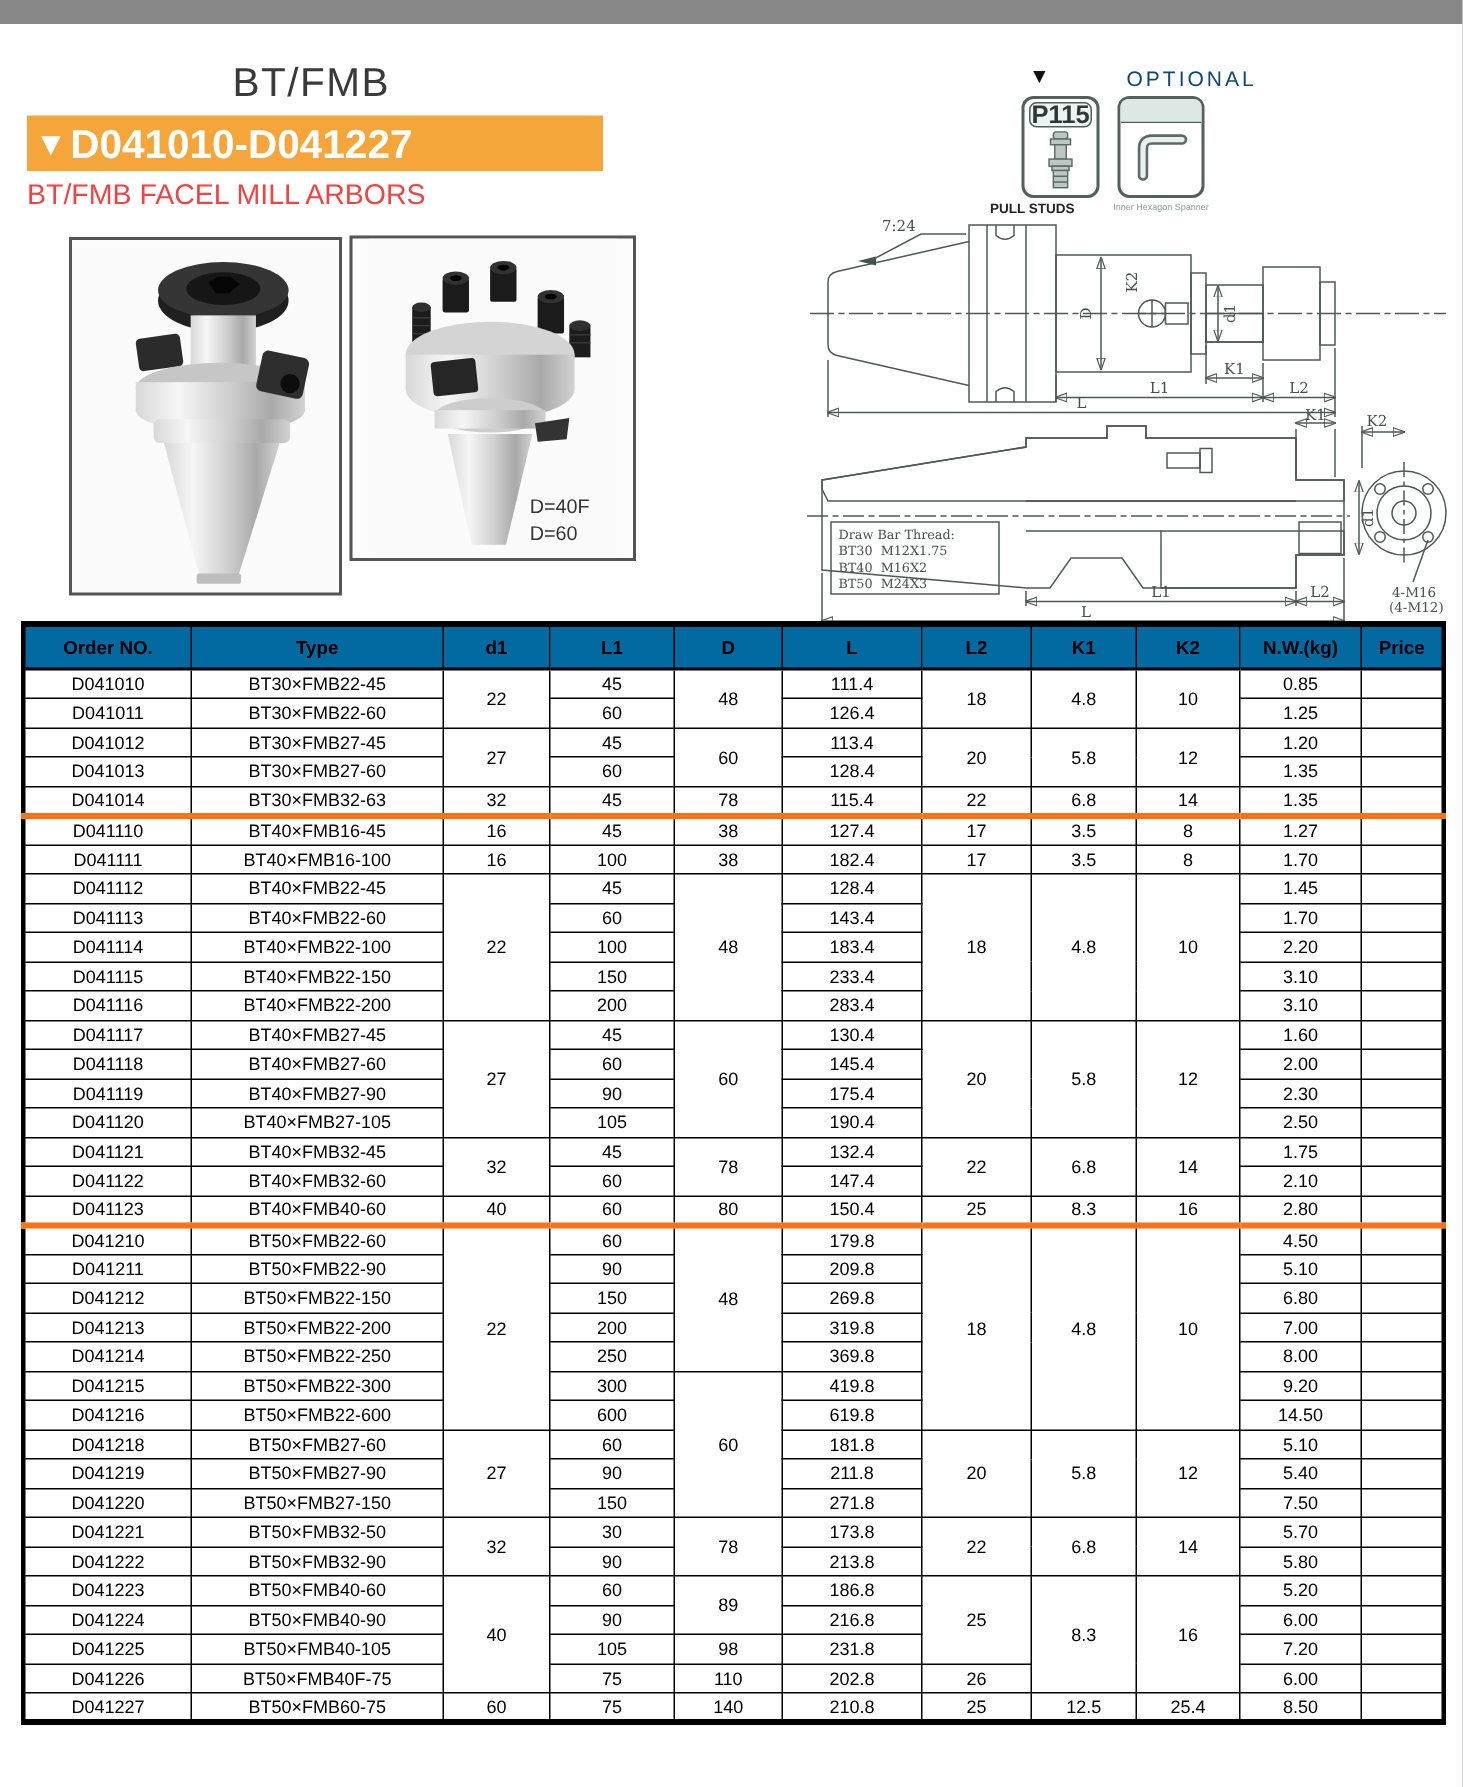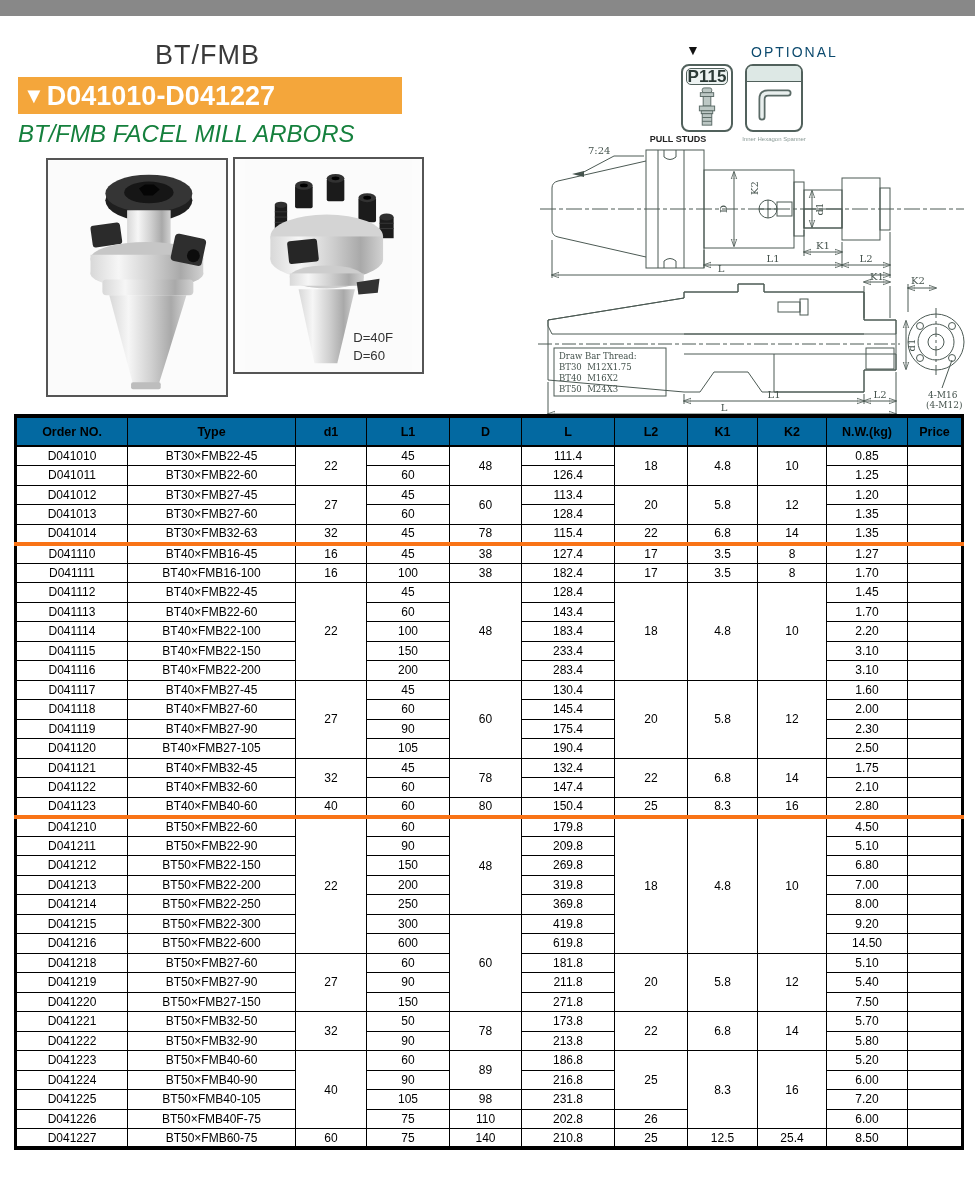--- a/index.html
+++ b/index.html
@@ -6,40 +6,40 @@
   body { background:#888; }
   .page { position:relative; width:975px; height:1191px; background:#fff;
           font-family:"Liberation Sans", sans-serif; overflow:hidden; margin:16px auto; }
   .abs { position:absolute; }
 
   .page-title { left:155px; top:24px; font-size:27px; color:#3a3a3a; letter-spacing:1px; }
   .range-banner { left:18px; top:61px; width:384px; height:37px; background:#F4A63B;
                   color:#fff; font-size:27px; font-weight:bold; line-height:37px; padding-left:5px;
                   white-space:nowrap; }
   .range-banner .arrow { font-size:22px; vertical-align:2px; margin-right:2px; }
-  .subtitle { left:18px; top:104px; font-size:24px; color:#15803d;font-style:italic; }
+  .subtitle { left:18px; top:104px; font-size:19px; color:#ef4444; }
 
   .photo-frame { border:2px solid #555; background:#fcfcfc; }
   .photo1 { left:46px; top:142px; width:182px; height:239px; }
   .photo2 { left:233px; top:141px; width:191px; height:217px; }
   .photo-frame svg { display:block; width:100%; height:100%; }
 
   .opt-arrow { left:686px; top:26px; font-size:14px; color:#111; }
   .optional-label { left:751px; top:28px; font-size:14px; letter-spacing:2px; color:#0c4a6e; }
   .tool-card { border:2px solid #51615c; border-radius:8px; background:#fff; }
   .card-pullstud { left:681px; top:48px; width:52px; height:68px; }
   .card-spanner  { left:745px; top:48px; width:58px; height:68px; }
   .p115-box { margin:2px 3px 1px 3px; border:1.5px solid #51615c; border-radius:5px;
               background:#edf3f2; text-align:center; font-size:17px; font-weight:bold;
               color:#2c3a36; height:17px; line-height:15px; }
   .spanner-band { height:16px; background:#dde8e5; border-bottom:1.5px solid #51615c;
                   border-radius:5px 5px 0 0; }
   .card-icon { display:block; margin:1px auto 0 auto; }
-  .pullstuds-label { left:640px; top:118px; width:76px; font-size:9px; font-weight:bold;
-                     color:#222; text-align:center; }
+  .pullstuds-label { left:660px; top:118px; width:76px; font-size:9px; font-weight:bold;
+                     color:#222; text-align:left; }
   .spanner-label { left:739px; top:120px; width:70px; font-size:6px; color:#8a9a96; text-align:center; }
 
   .draw1 { left:536px; top:128px; }
   .draw2 { left:534px; top:256px; }
   .tech text { font-family:"DejaVu Serif", serif; fill:#44524c; }
   .tech .dim { font-size:10px; }
   .tech line, .tech path, .tech rect, .tech circle, .tech ellipse, .tech polyline
     { stroke:#4c5a54; fill:none; stroke-width:1; }
 
   .spec-table-wrap { left:14px; top:398px; }
@@ -609,21 +609,21 @@
             <td>BT50×FMB27-150</td>
             <td>150</td>
             <td>271.8</td>
             <td>7.50</td>
             <td></td>
           </tr>
           <tr>
             <td>D041221</td>
             <td>BT50×FMB32-50</td>
             <td rowspan="2">32</td>
-            <td>50</td>
+            <td>30</td>
             <td rowspan="2">78</td>
             <td>173.8</td>
             <td rowspan="2">22</td>
             <td rowspan="2">6.8</td>
             <td rowspan="2">14</td>
             <td>5.70</td>
             <td></td>
           </tr>
           <tr>
             <td>D041222</td>

